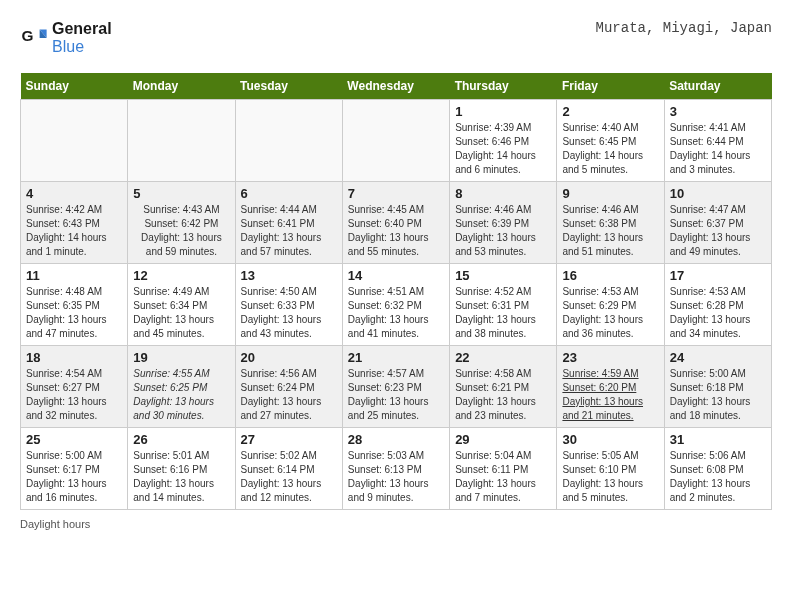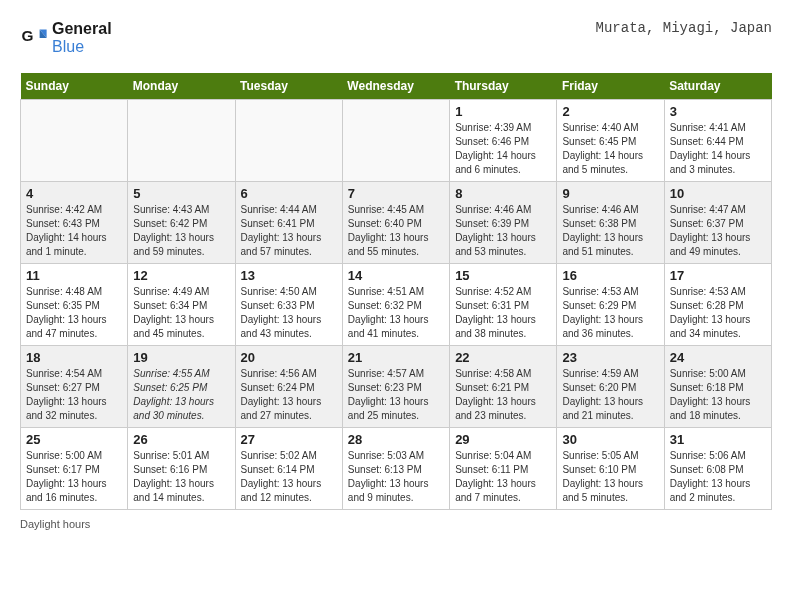--- a/index.html
+++ b/index.html
@@ -147,21 +147,21 @@
       <tr>
         <td class="shaded has-data">
           <div class="day-num">4</div>
           <div class="day-info" style="white-space: pre-line;">Sunrise: 4:42 AM
 Sunset: 6:43 PM
 Daylight: 14 hours
 and 1 minute.</div>
         </td>
         <td class="shaded has-data">
           <div class="day-num">5</div>
-          <div class="day-info" style="white-space: pre-line;">Sunrise: 4:43 AM
+          <div class="day-info" style="white-space: pre-line; text-align: center;">Sunrise: 4:43 AM
 Sunset: 6:42 PM
 Daylight: 13 hours
 and 59 minutes.</div>
         </td>
         <td class="shaded has-data">
           <div class="day-num">6</div>
           <div class="day-info" style="white-space: pre-line;">Sunrise: 4:44 AM
 Sunset: 6:41 PM
 Daylight: 13 hours
 and 57 minutes.</div>
@@ -277,21 +277,21 @@
         </td>
         <td class="shaded has-data">
           <div class="day-num">22</div>
           <div class="day-info" style="white-space: pre-line;">Sunrise: 4:58 AM
 Sunset: 6:21 PM
 Daylight: 13 hours
 and 23 minutes.</div>
         </td>
         <td class="shaded has-data">
           <div class="day-num">23</div>
-          <div class="day-info" style="white-space: pre-line;">Sunrise: 4:59 AM
+          <div class="day-info" style="white-space: pre-line; text-decoration: underline;">Sunrise: 4:59 AM
 Sunset: 6:20 PM
 Daylight: 13 hours
 and 21 minutes.</div>
         </td>
         <td class="shaded has-data">
           <div class="day-num">24</div>
           <div class="day-info" style="white-space: pre-line;">Sunrise: 5:00 AM
 Sunset: 6:18 PM
 Daylight: 13 hours
 and 18 minutes.</div>

